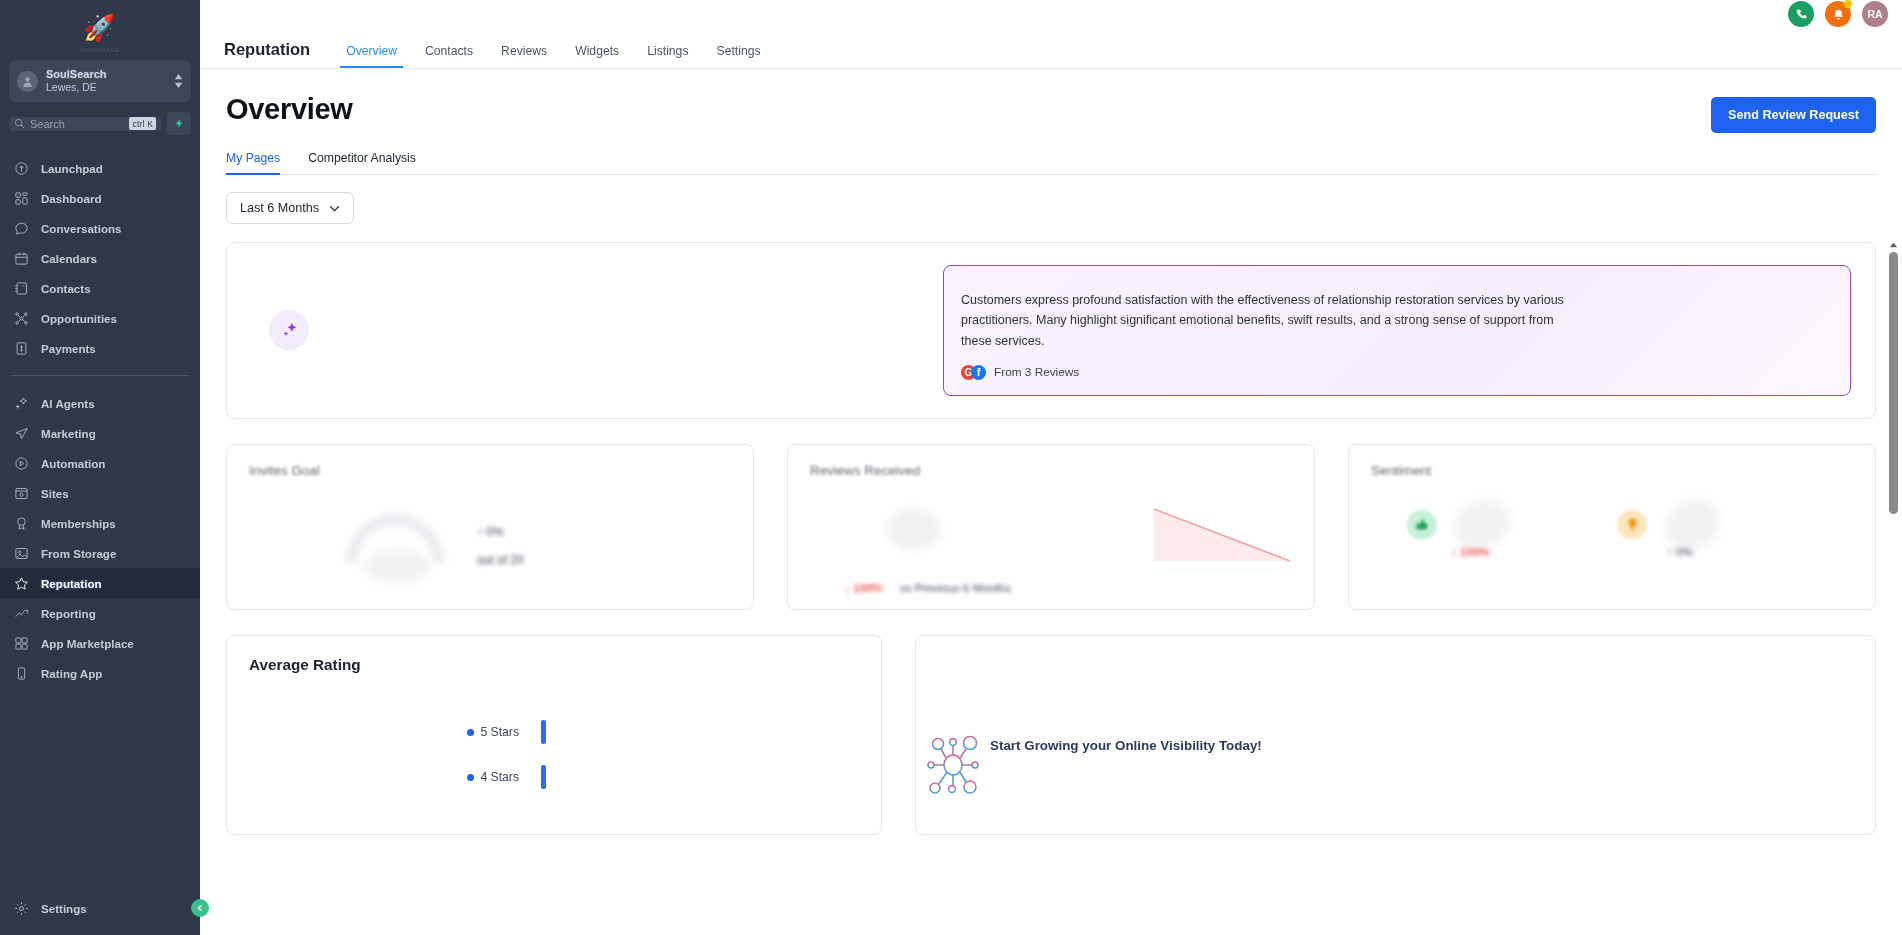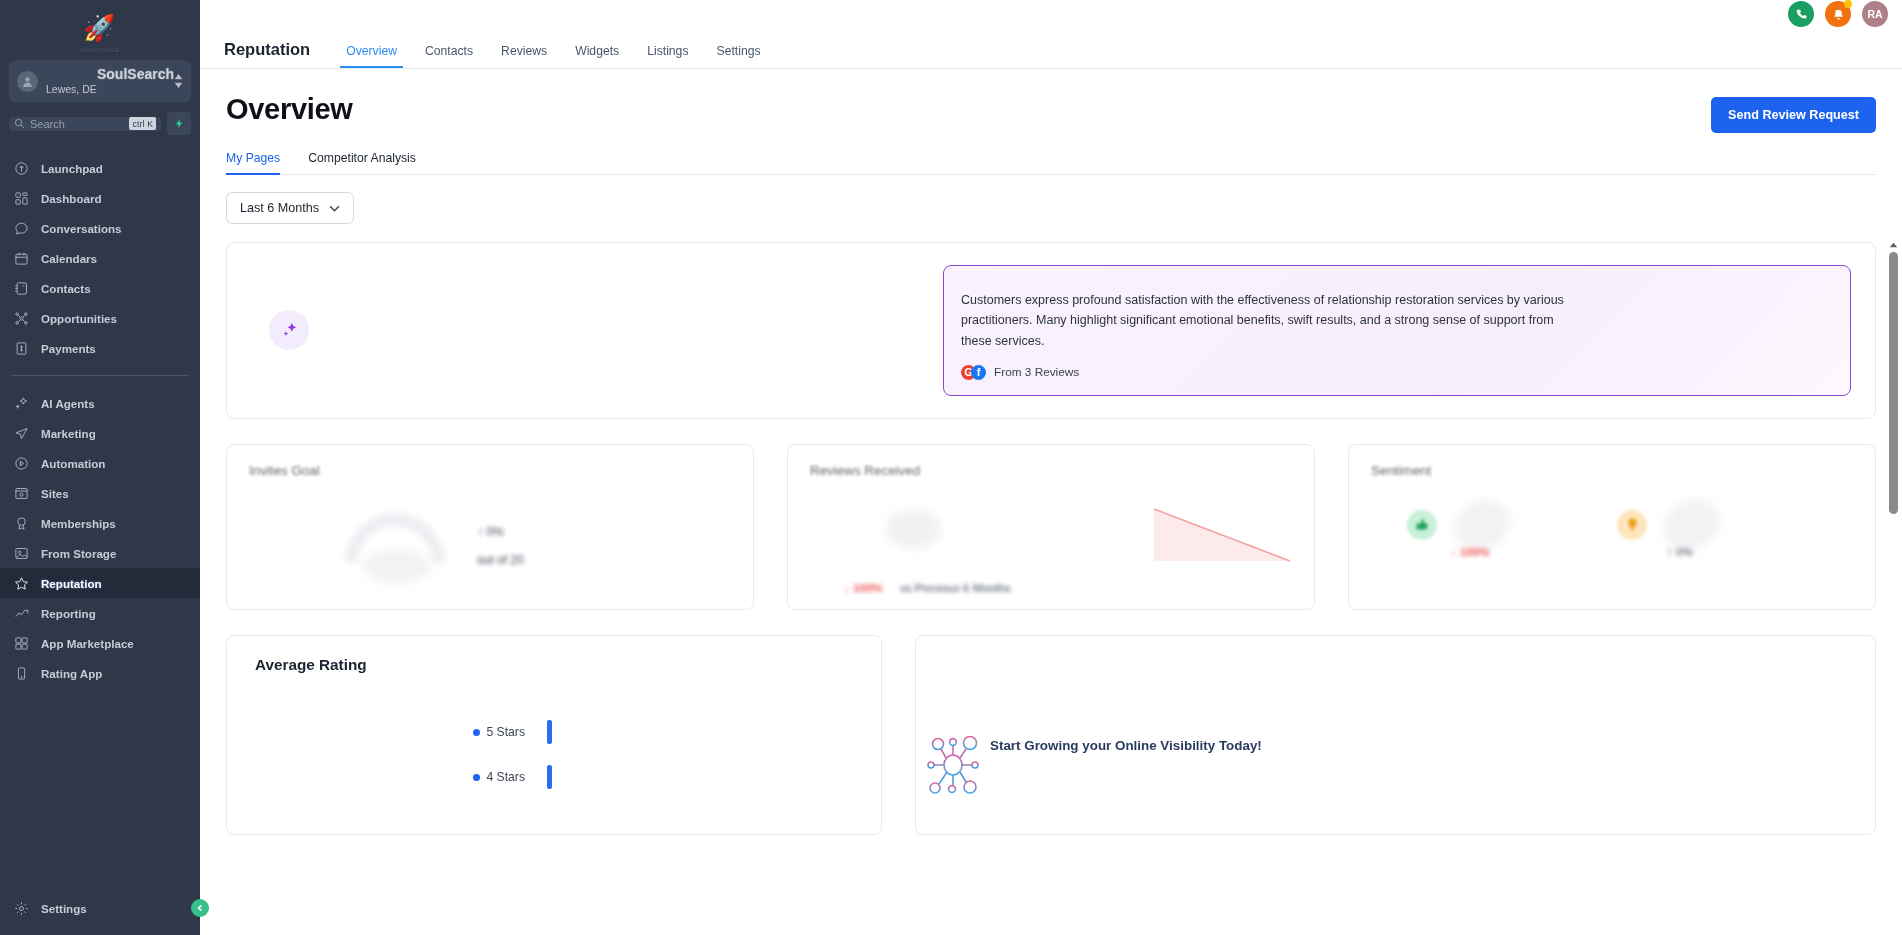--- a/index.html
+++ b/index.html
@@ -33,22 +33,22 @@
     background: #3b465a; border-radius: 6px;
     display: flex; align-items: center; padding: 0 8px; cursor: pointer;
   }
   .acct-avatar {
     width: 21px; height: 21px; border-radius: 50%;
     background: #5b6578; flex: 0 0 21px;
     display: flex; align-items: center; justify-content: center;
   }
   .acct-avatar svg { width: 13px; height: 13px; fill: #9aa3b3; }
   .acct-text { margin-left: 8px; flex: 1 1 auto; overflow: hidden; }
-  .acct-name { font-size: 14px; font-weight: bold; color: #cfd5df; line-height: 1.25;
-               text-shadow: 0 0 2px rgba(255,255,255,.35); text-align: right; }
+  .acct-name { font-size: 11px; font-weight: bold; color: #cfd5df; line-height: 1.25;
+               text-shadow: 0 0 2px rgba(255,255,255,.35); }
   .acct-loc { font-size: 10.5px; color: #c2c9d4; line-height: 1.25; }
   .acct-chevrons { display: flex; flex-direction: column; gap: 2px; color: #b3bbc8; }
   .acct-chevrons svg { width: 9px; height: 6px; fill: #b9c0cc; }
 
   .search-row { display: flex; align-items: center; gap: 6px; padding: 10px 9px 0 9px; }
   .search-box {
     flex: 1 1 auto; height: 14px; background: #3b465a; border-radius: 4px;
     display: flex; align-items: center; padding: 0 5px; gap: 5px;
   }
   .search-box svg { width: 11px; height: 11px; stroke: #98a1b0; fill: none; stroke-width: 2; }
@@ -208,21 +208,21 @@
   .sent-amber { background: #fde6bc; }
   .sent-amber svg { width: 15px; height: 15px; fill: #f0a020; }
   .sent-blob { width: 58px; height: 48px; border-radius: 50%; background: #f1f2f4;
                filter: blur(5px); transform: rotate(-30deg); }
   .sent-delta { position: absolute; top: 56px; font-size: 11.6px; filter: blur(2.2px); }
   .sd-1 { left: 102px; color: #ef5350; font-weight: bold; }
   .sd-2 { left: 318px; color: #3d4656; }
 
   
   .bottom-row { display: flex; gap: 33px; margin-top: 25px; }
-  .rating-card { flex: 0 0 656px; height: 200px; padding: 20px 28px; position: relative; overflow: hidden; }
+  .rating-card { flex: 0 0 656px; height: 200px; padding: 20px 22px; position: relative; overflow: hidden; }
   .rating-title { font-size: 15.3px; font-weight: bold; color: #1b2430; }
   .rating-rows { margin-top: 36px; }
   .rating-row { display: flex; align-items: center; height: 45px; }
   .rr-label-wrap { width: 270px; display: flex; align-items: center; justify-content: flex-end; gap: 6px; }
   .rr-dot { width: 7px; height: 7px; border-radius: 50%; background: #1d63f0; }
   .rr-label { font-size: 12.2px; color: #3d4656; }
   .rr-bar { width: 5px; height: 24px; background: #2a6ef0; border-radius: 2px; margin-left: 22px; }
 
   .visibility-card { flex: 1 1 auto; height: 200px; position: relative; overflow: hidden;
                      display: flex; flex-direction: row; align-items: center; }

